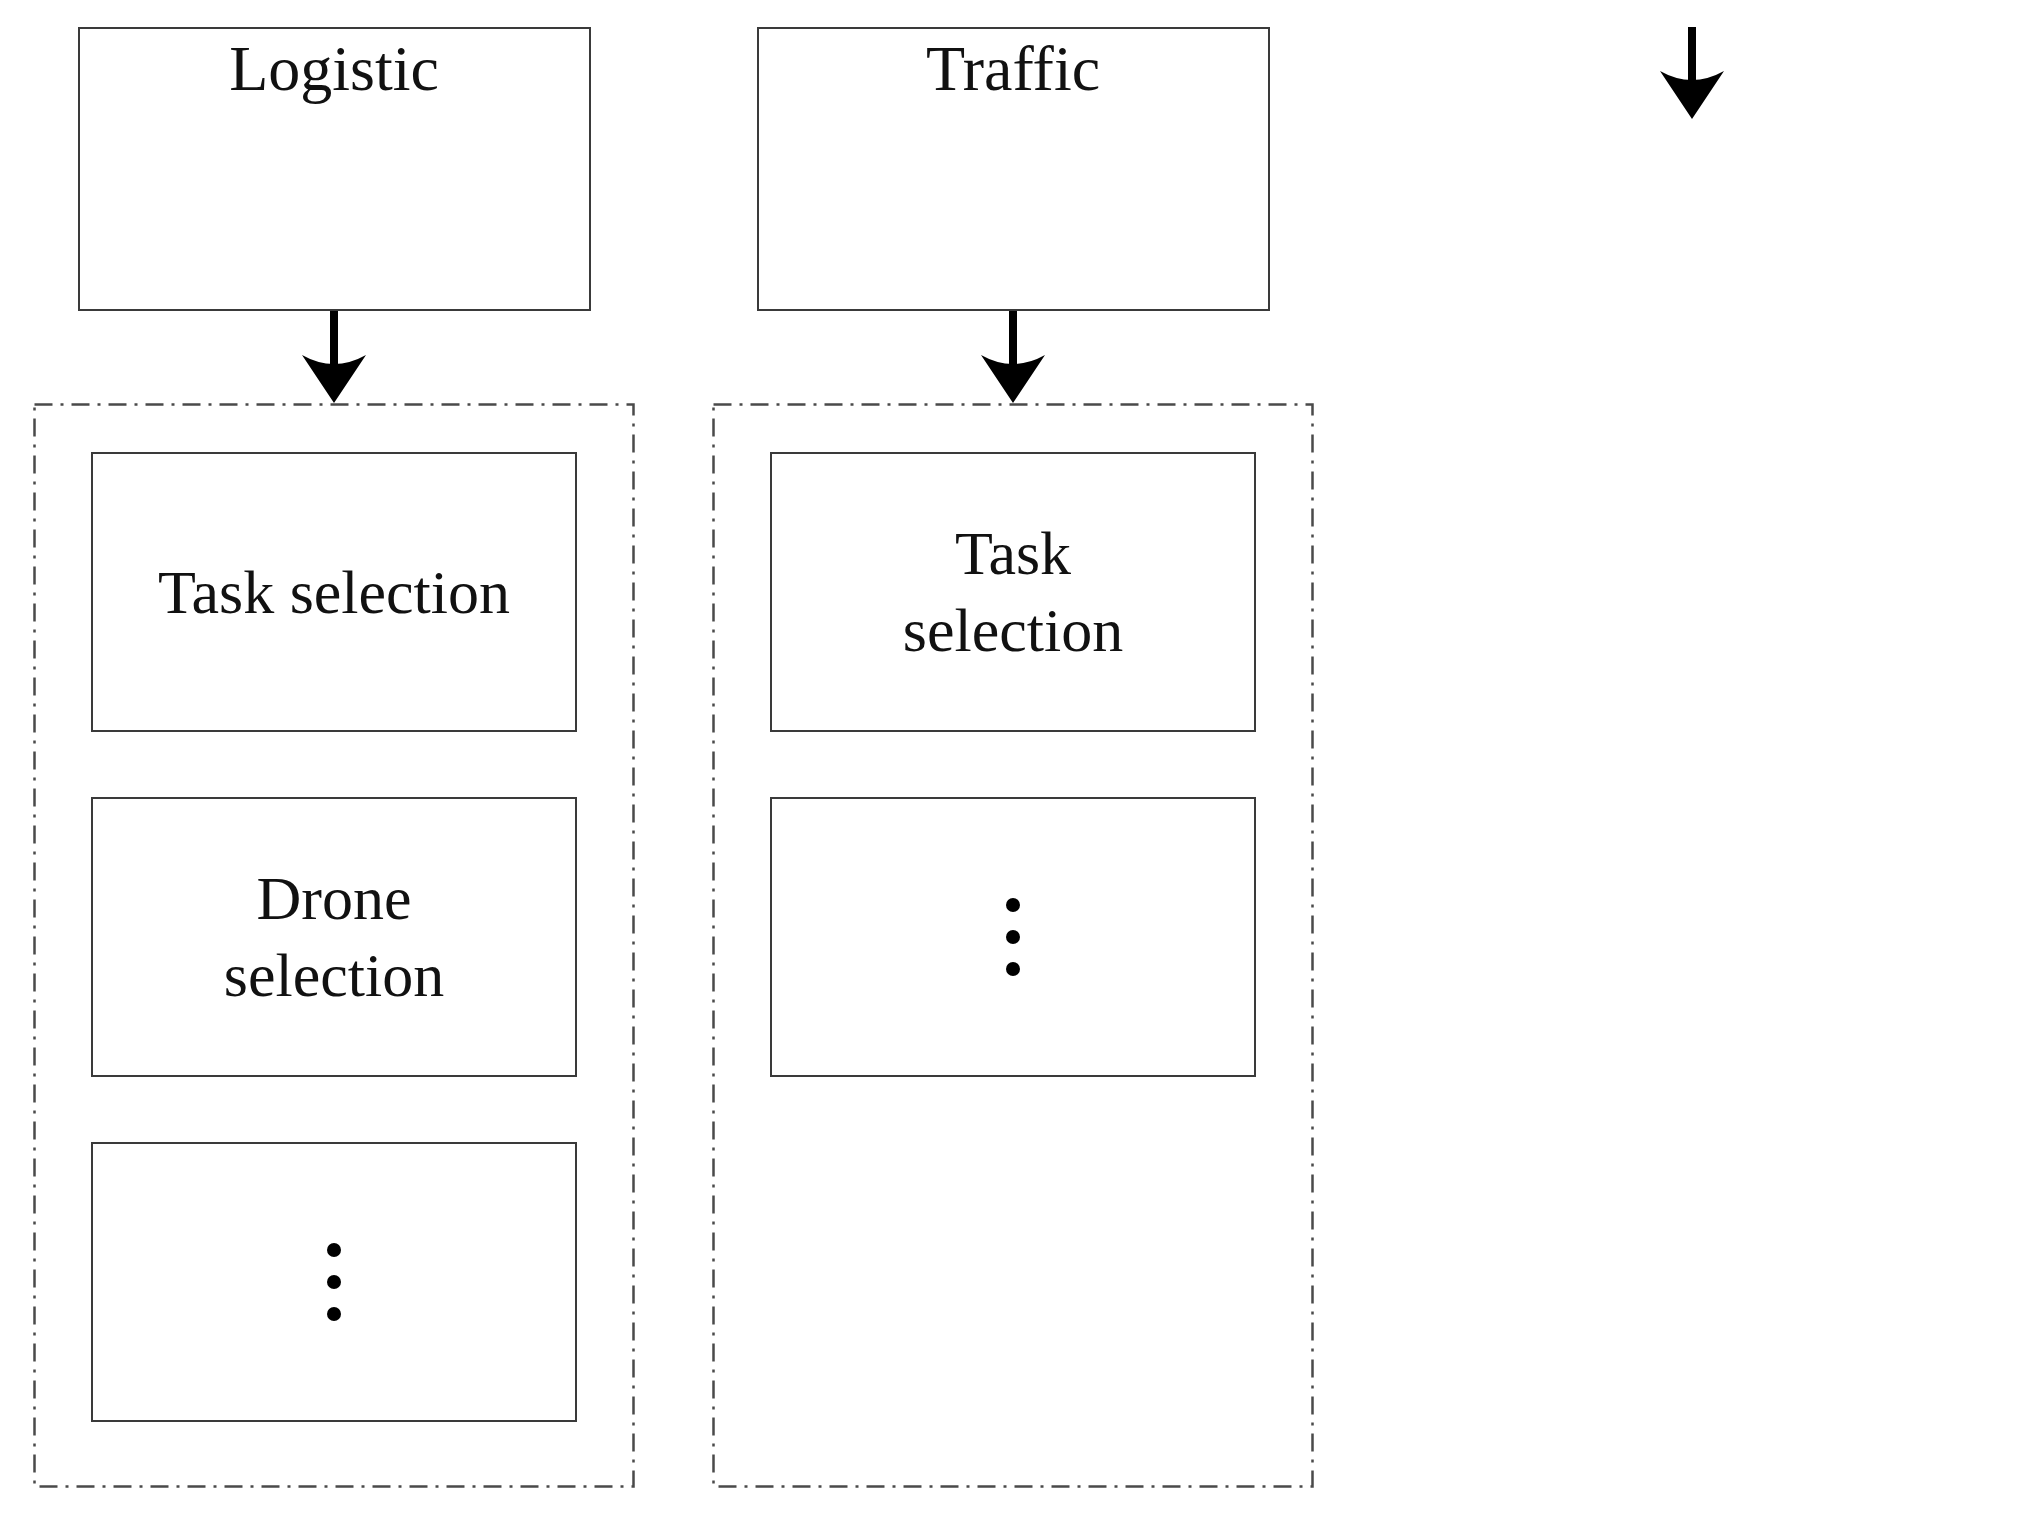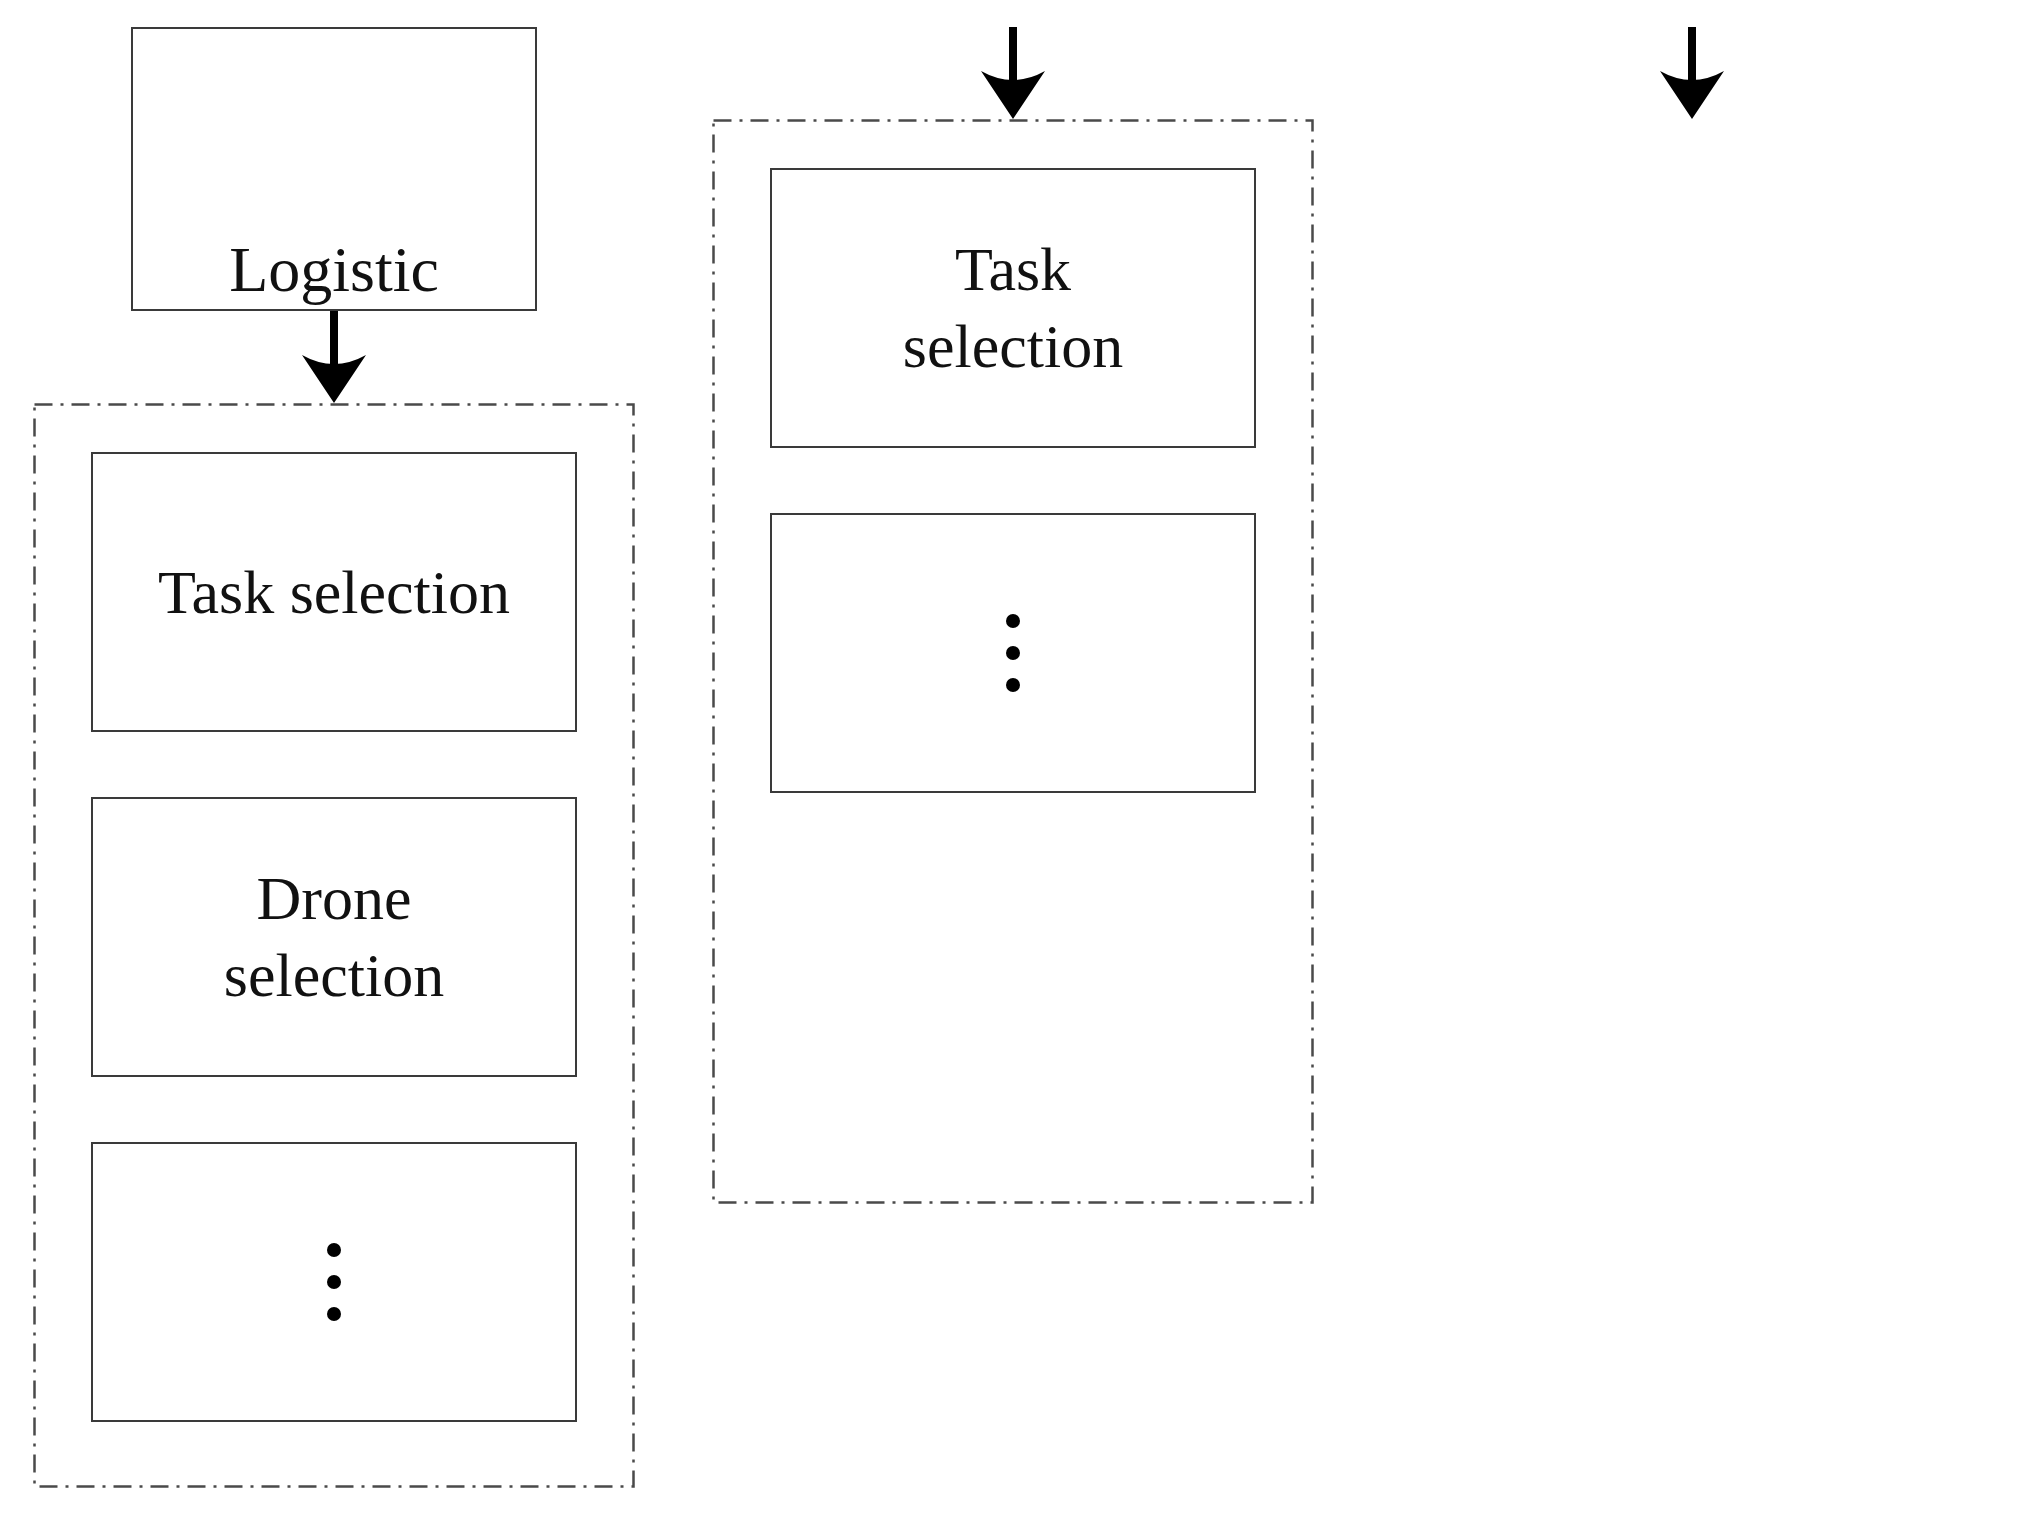--- a/index.html
+++ b/index.html
@@ -22,26 +22,26 @@
     position: absolute;
     top: 27px;
     width: 602px;
   }
   .col-0 { left: 33px; }
   .col-1 { left: 712px; }
   .col-2 { left: 1391px; }
 
   .top-box {
     box-sizing: border-box;
-    width: 406px;
+    width: 513px;
     height: 284px;
     margin: 0 auto;
     border: 2.5px solid #3a3a3a;
     display: flex;
-    align-items: flex-end;
+    align-items: flex-start;
     justify-content: center;
     font-size: 64px;
     background: #ffffff;
   }
 
   .arrow-wrap {
     height: 92px;
     display: flex;
     justify-content: center;
     align-items: flex-start;
@@ -132,20 +132,23 @@
             <div class="dot"></div>
             <div class="dot"></div>
             <div class="dot"></div>
           </div>
         </div>
       </div>
     </div>
   </div>
 
   <div class="column col-1">
+    <div class="top-box">
+      <span class="box-label">Traffic</span>
+    </div>
     <div class="arrow-wrap">
       <svg width="82" height="92" viewBox="0 0 82 92">
         <rect x="37" y="0" width="8" height="56" fill="#000000"></rect>
         <path d="M 9,44 Q 41,62 73,44 L 41,92 Z" fill="#000000"></path>
       </svg>
     </div>
     <div class="dashed-container">
       <svg class="dash-border" width="602" height="1085">
         <rect x="1.5" y="1.5" width="599" height="1082" fill="none" stroke="#4a4a4a" stroke-width="2.5" stroke-dasharray="18 8 3 8"></rect>
       </svg>

